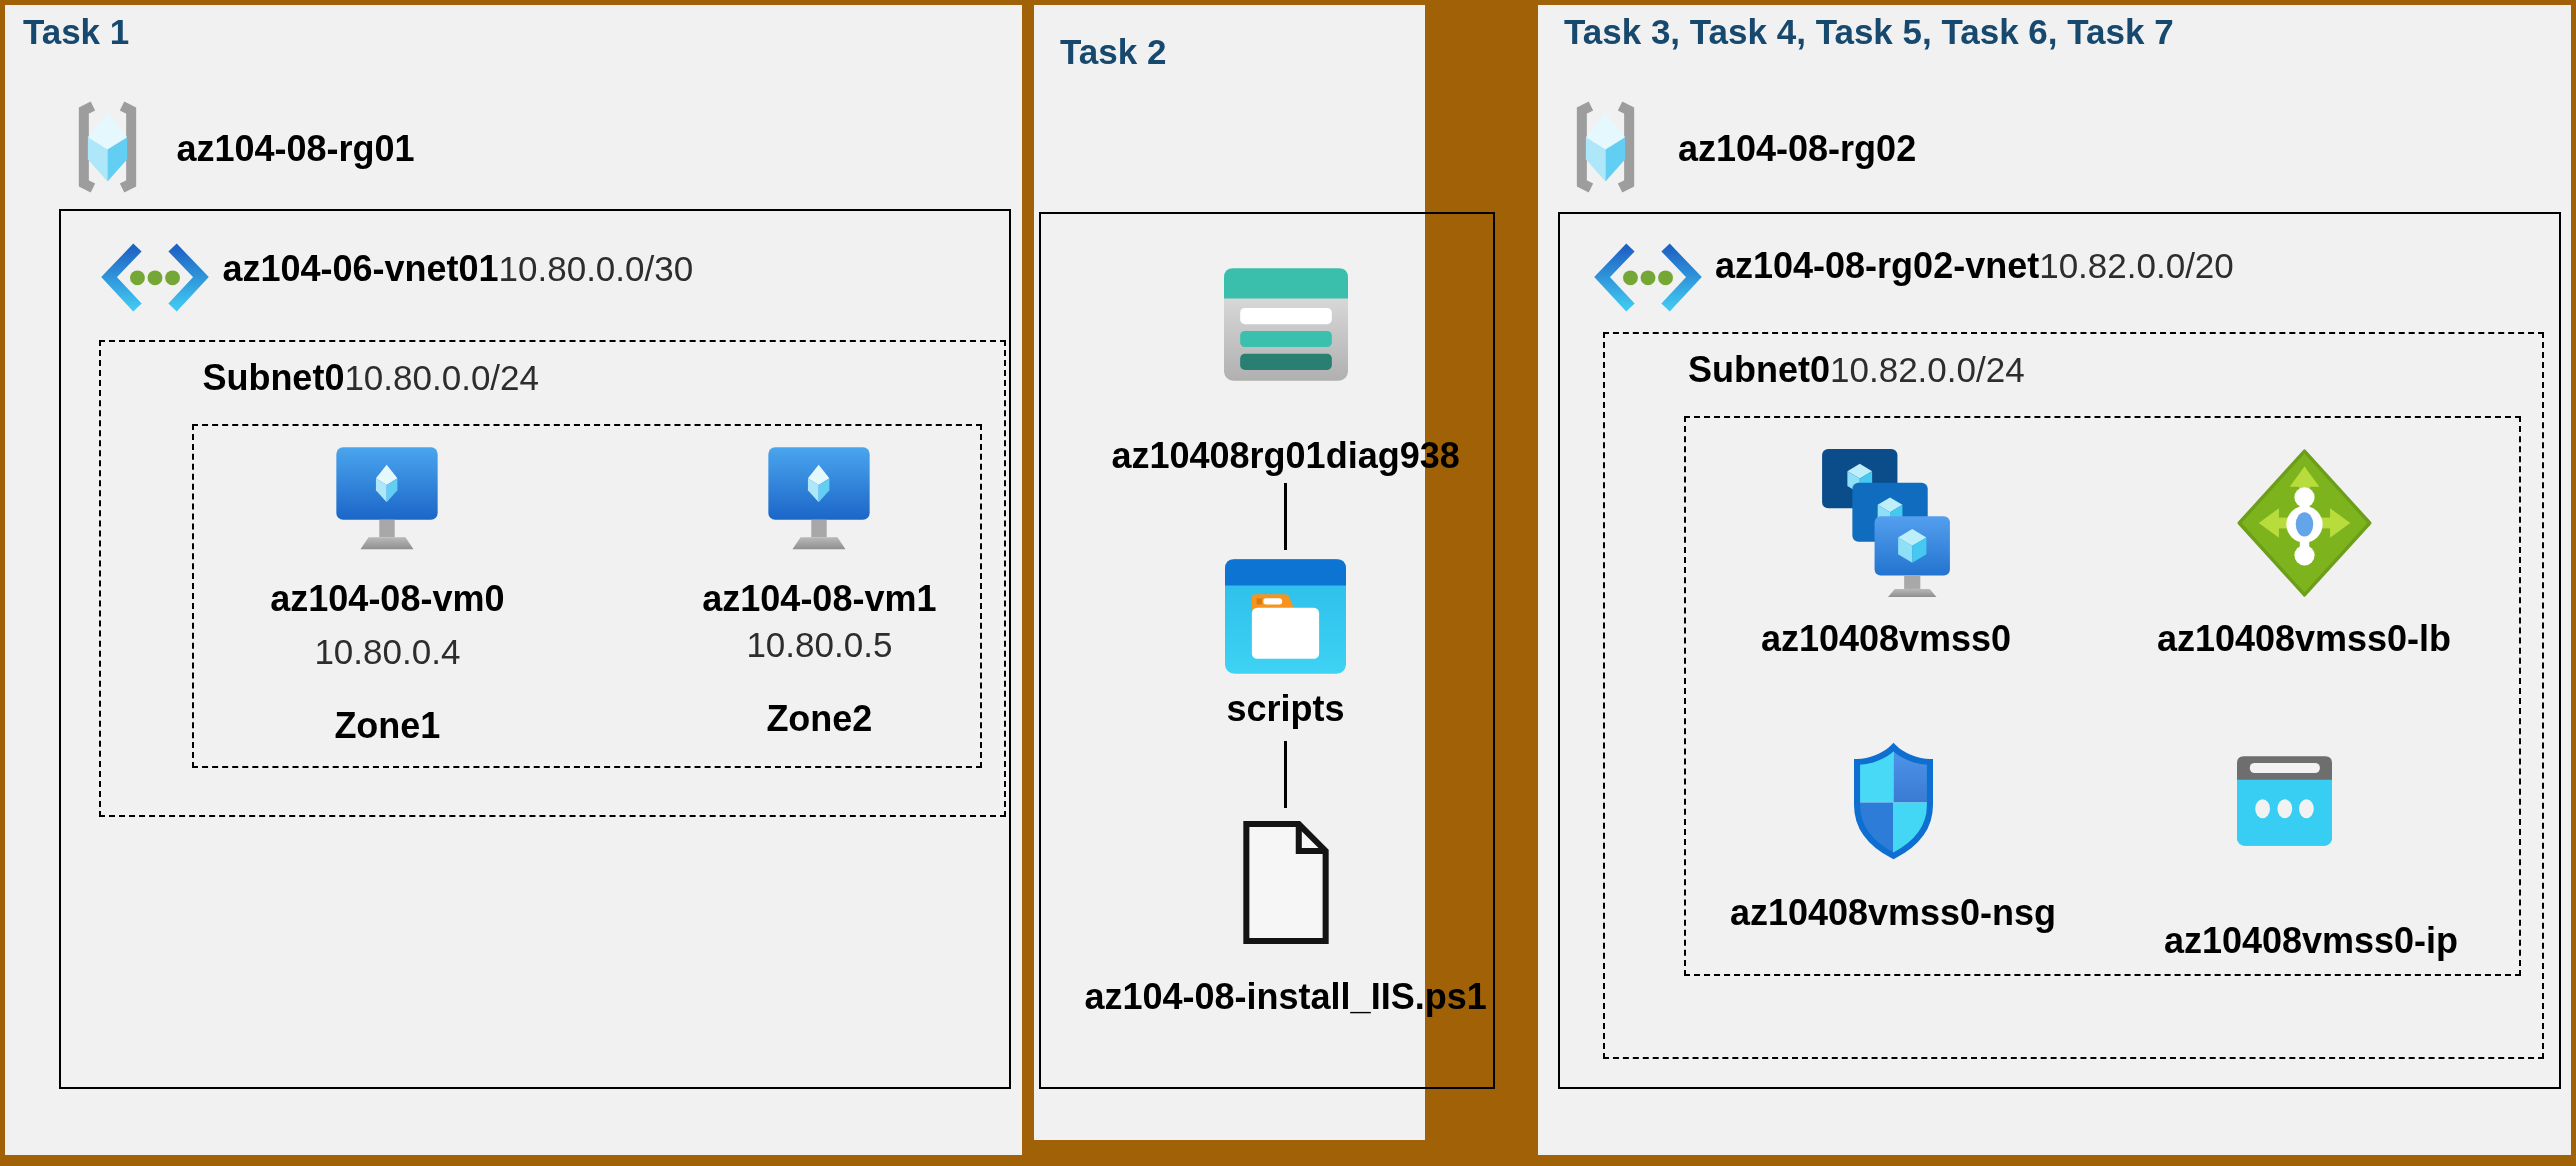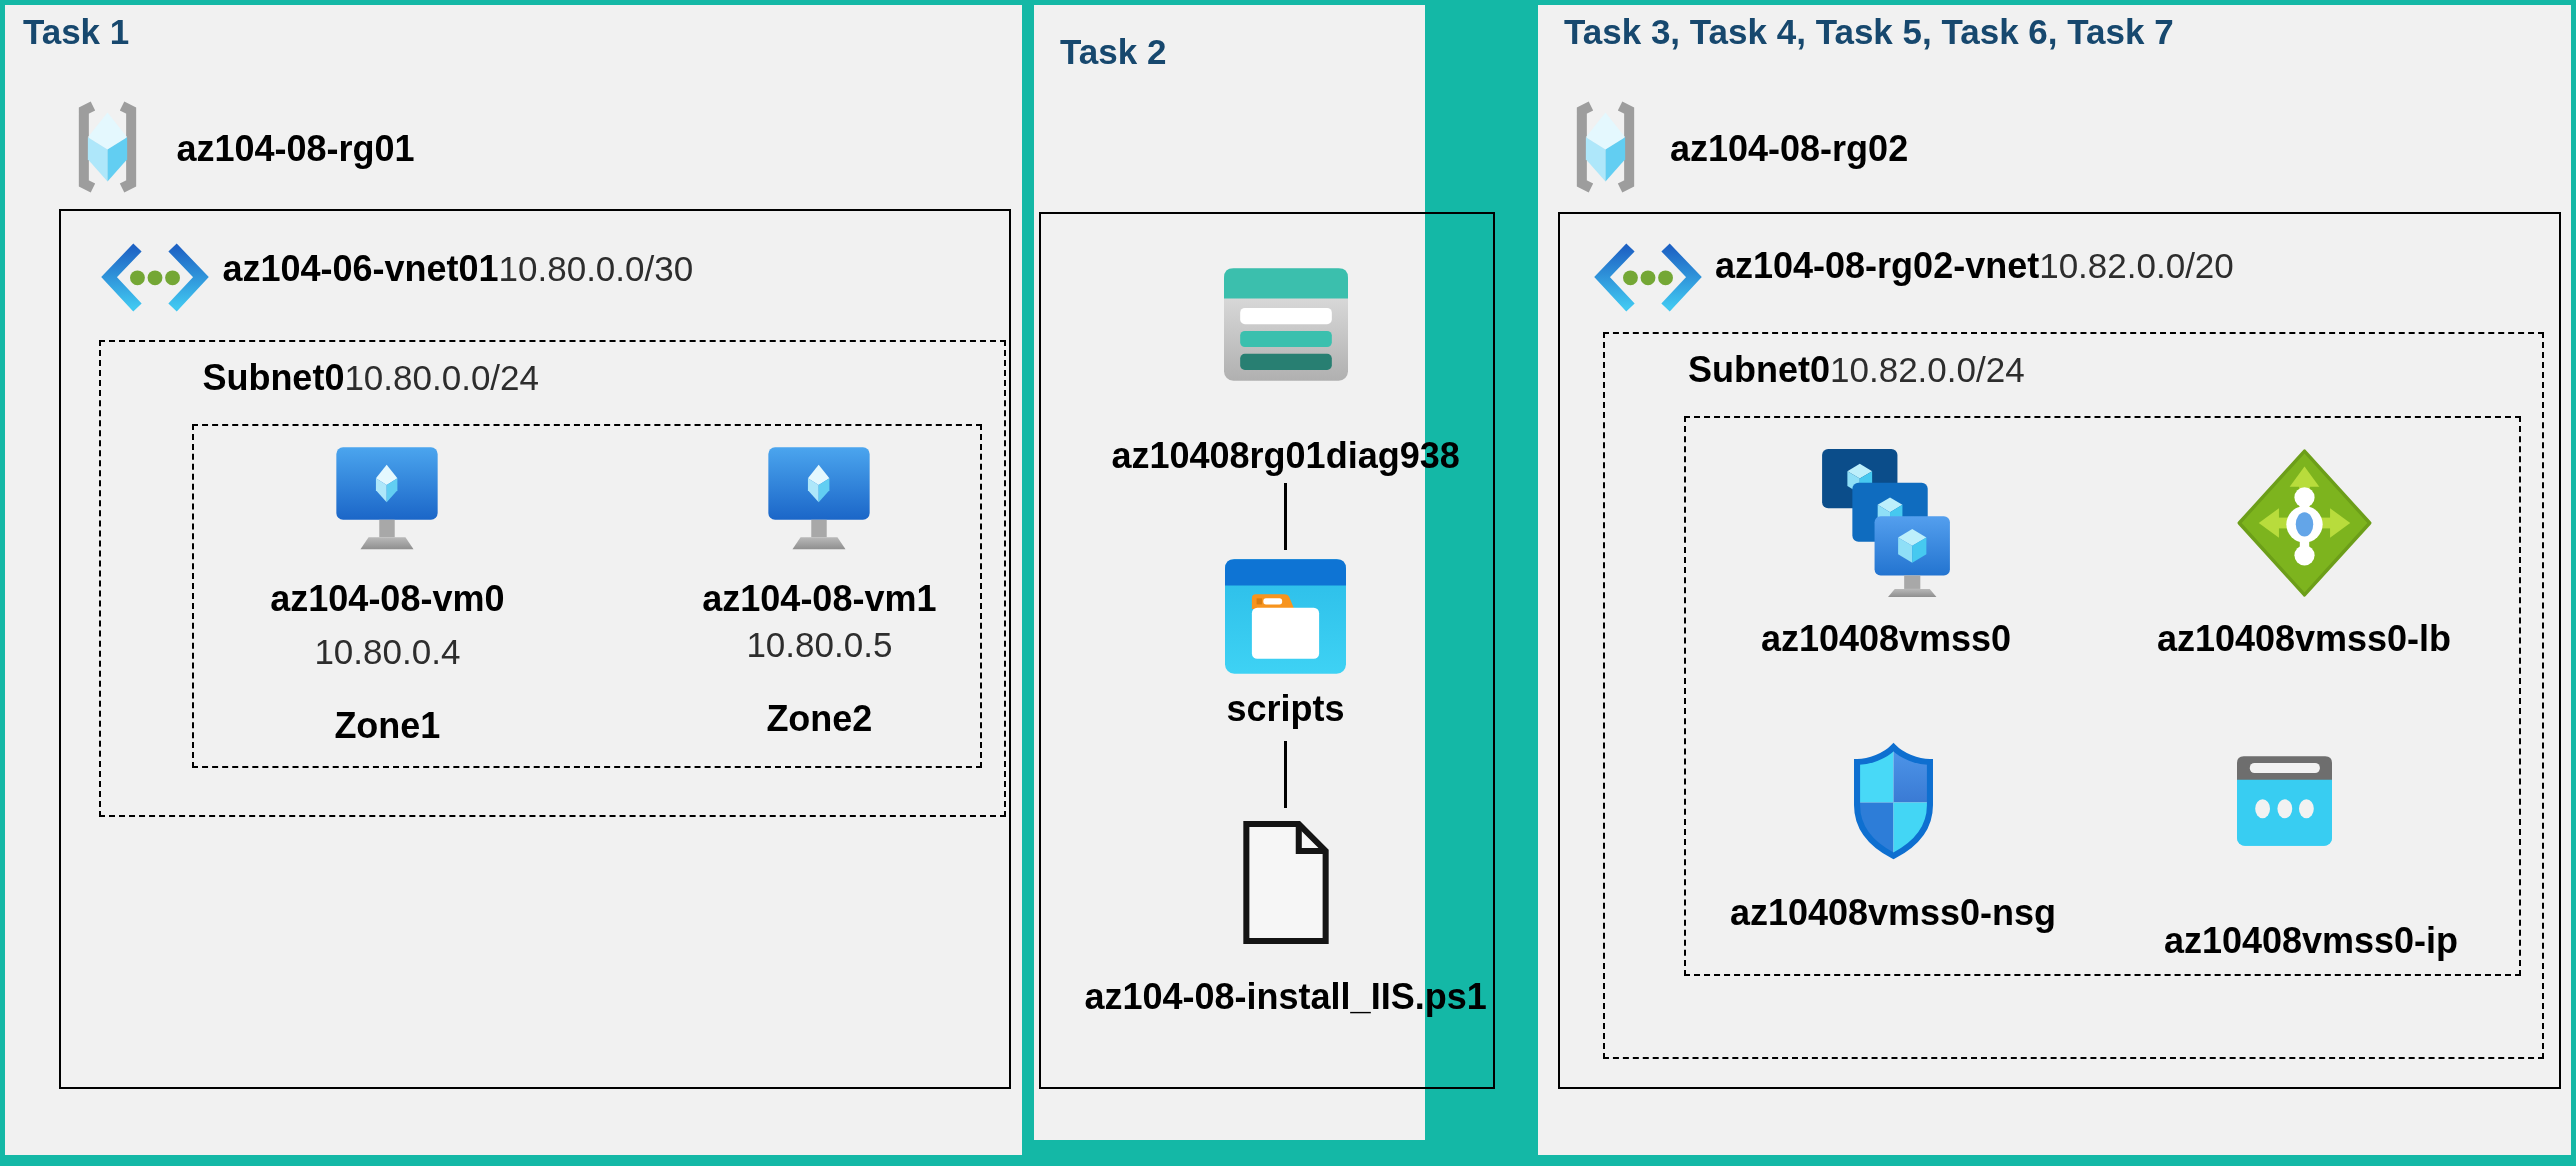--- a/index.html
+++ b/index.html
@@ -1,16 +1,16 @@
 <!DOCTYPE html>
 <html style="font-size:10.8px"><head>
 <meta charset="utf-8">
 <style>
   html,body{margin:0;padding:0;background:#000;}
-  .canvas{position:relative;width:2576px;height:1166px;background:#14b8a6;font-family:"Liberation Sans",sans-serif;overflow:hidden;}
+  .canvas{position:relative;width:2576px;height:1166px;background:#a16207;font-family:"Liberation Sans",sans-serif;overflow:hidden;}
   .panel{position:absolute;top:5.4px;background:#f1f1f1;}
   .abs{position:absolute;}
   .task-title{font-size:35px;font-weight:700;color:#17486e;white-space:nowrap;line-height:40px;}
   .res-label{font-size:36px;font-weight:700;color:#000;white-space:nowrap;line-height:40px;}
   .reg-text{font-size:35px;font-weight:400;color:#2d2d2d;white-space:nowrap;line-height:40px;}
   .box-solid{position:absolute;border:2.7px solid #000;box-sizing:border-box;}
   .box-dashed{position:absolute;border:2.7px dashed #000;box-sizing:border-box;}
   .name-row{position:absolute;display:flex;align-items:baseline;}
   .vm-block{position:absolute;width:290px;display:flex;flex-direction:column;align-items:center;text-align:center;justify-content:space-between;}
   .res-block{position:absolute;width:418px;display:flex;flex-direction:column;align-items:center;text-align:center;}
@@ -181,21 +181,21 @@
   <div class="panel" style="left:1538px;width:1033px;height:1150px;">
     <div class="abs task-title" style="left:26px;top:6.7px;">Task 3, Task 4, Task 5, Task 6, Task 7</div>
 
     <span class="abs" style="left:22px;top:93px;">
       <svg width="91" height="98" viewBox="0 0 100 104">
         <path d="M34,7 L24,12 L24,92 L34,97" fill="none" stroke="#9d9d9d" stroke-width="11"></path>
         <path d="M66,7 L76,12 L76,92 L66,97" fill="none" stroke="#9d9d9d" stroke-width="11"></path>
         <use href="#gem" transform="translate(50,52) scale(1.35)"></use>
       </svg>
     </span>
-    <div class="abs res-label" style="left:132px;top:124px;">az104-08-rg02</div>
+    <div class="abs res-label" style="left:140px;top:124px;">az104-08-rg02</div>
 
     <div class="box-solid" style="left:20px;top:207px;width:1003px;height:877px;"></div>
 
     <span class="abs" style="left:56px;top:237px;">
       <svg width="108" height="71" viewBox="0 0 160 105">
         <polyline points="54,8 12,52 54,97" fill="none" stroke="url(#g-vnet)" stroke-width="17"></polyline>
         <polyline points="106,8 148,52 106,97" fill="none" stroke="url(#g-vnet)" stroke-width="17"></polyline>
         <circle cx="54" cy="53" r="11" fill="#74a735"></circle>
         <circle cx="80" cy="53" r="11" fill="#74a735"></circle>
         <circle cx="106" cy="53" r="11" fill="#74a735"></circle>

